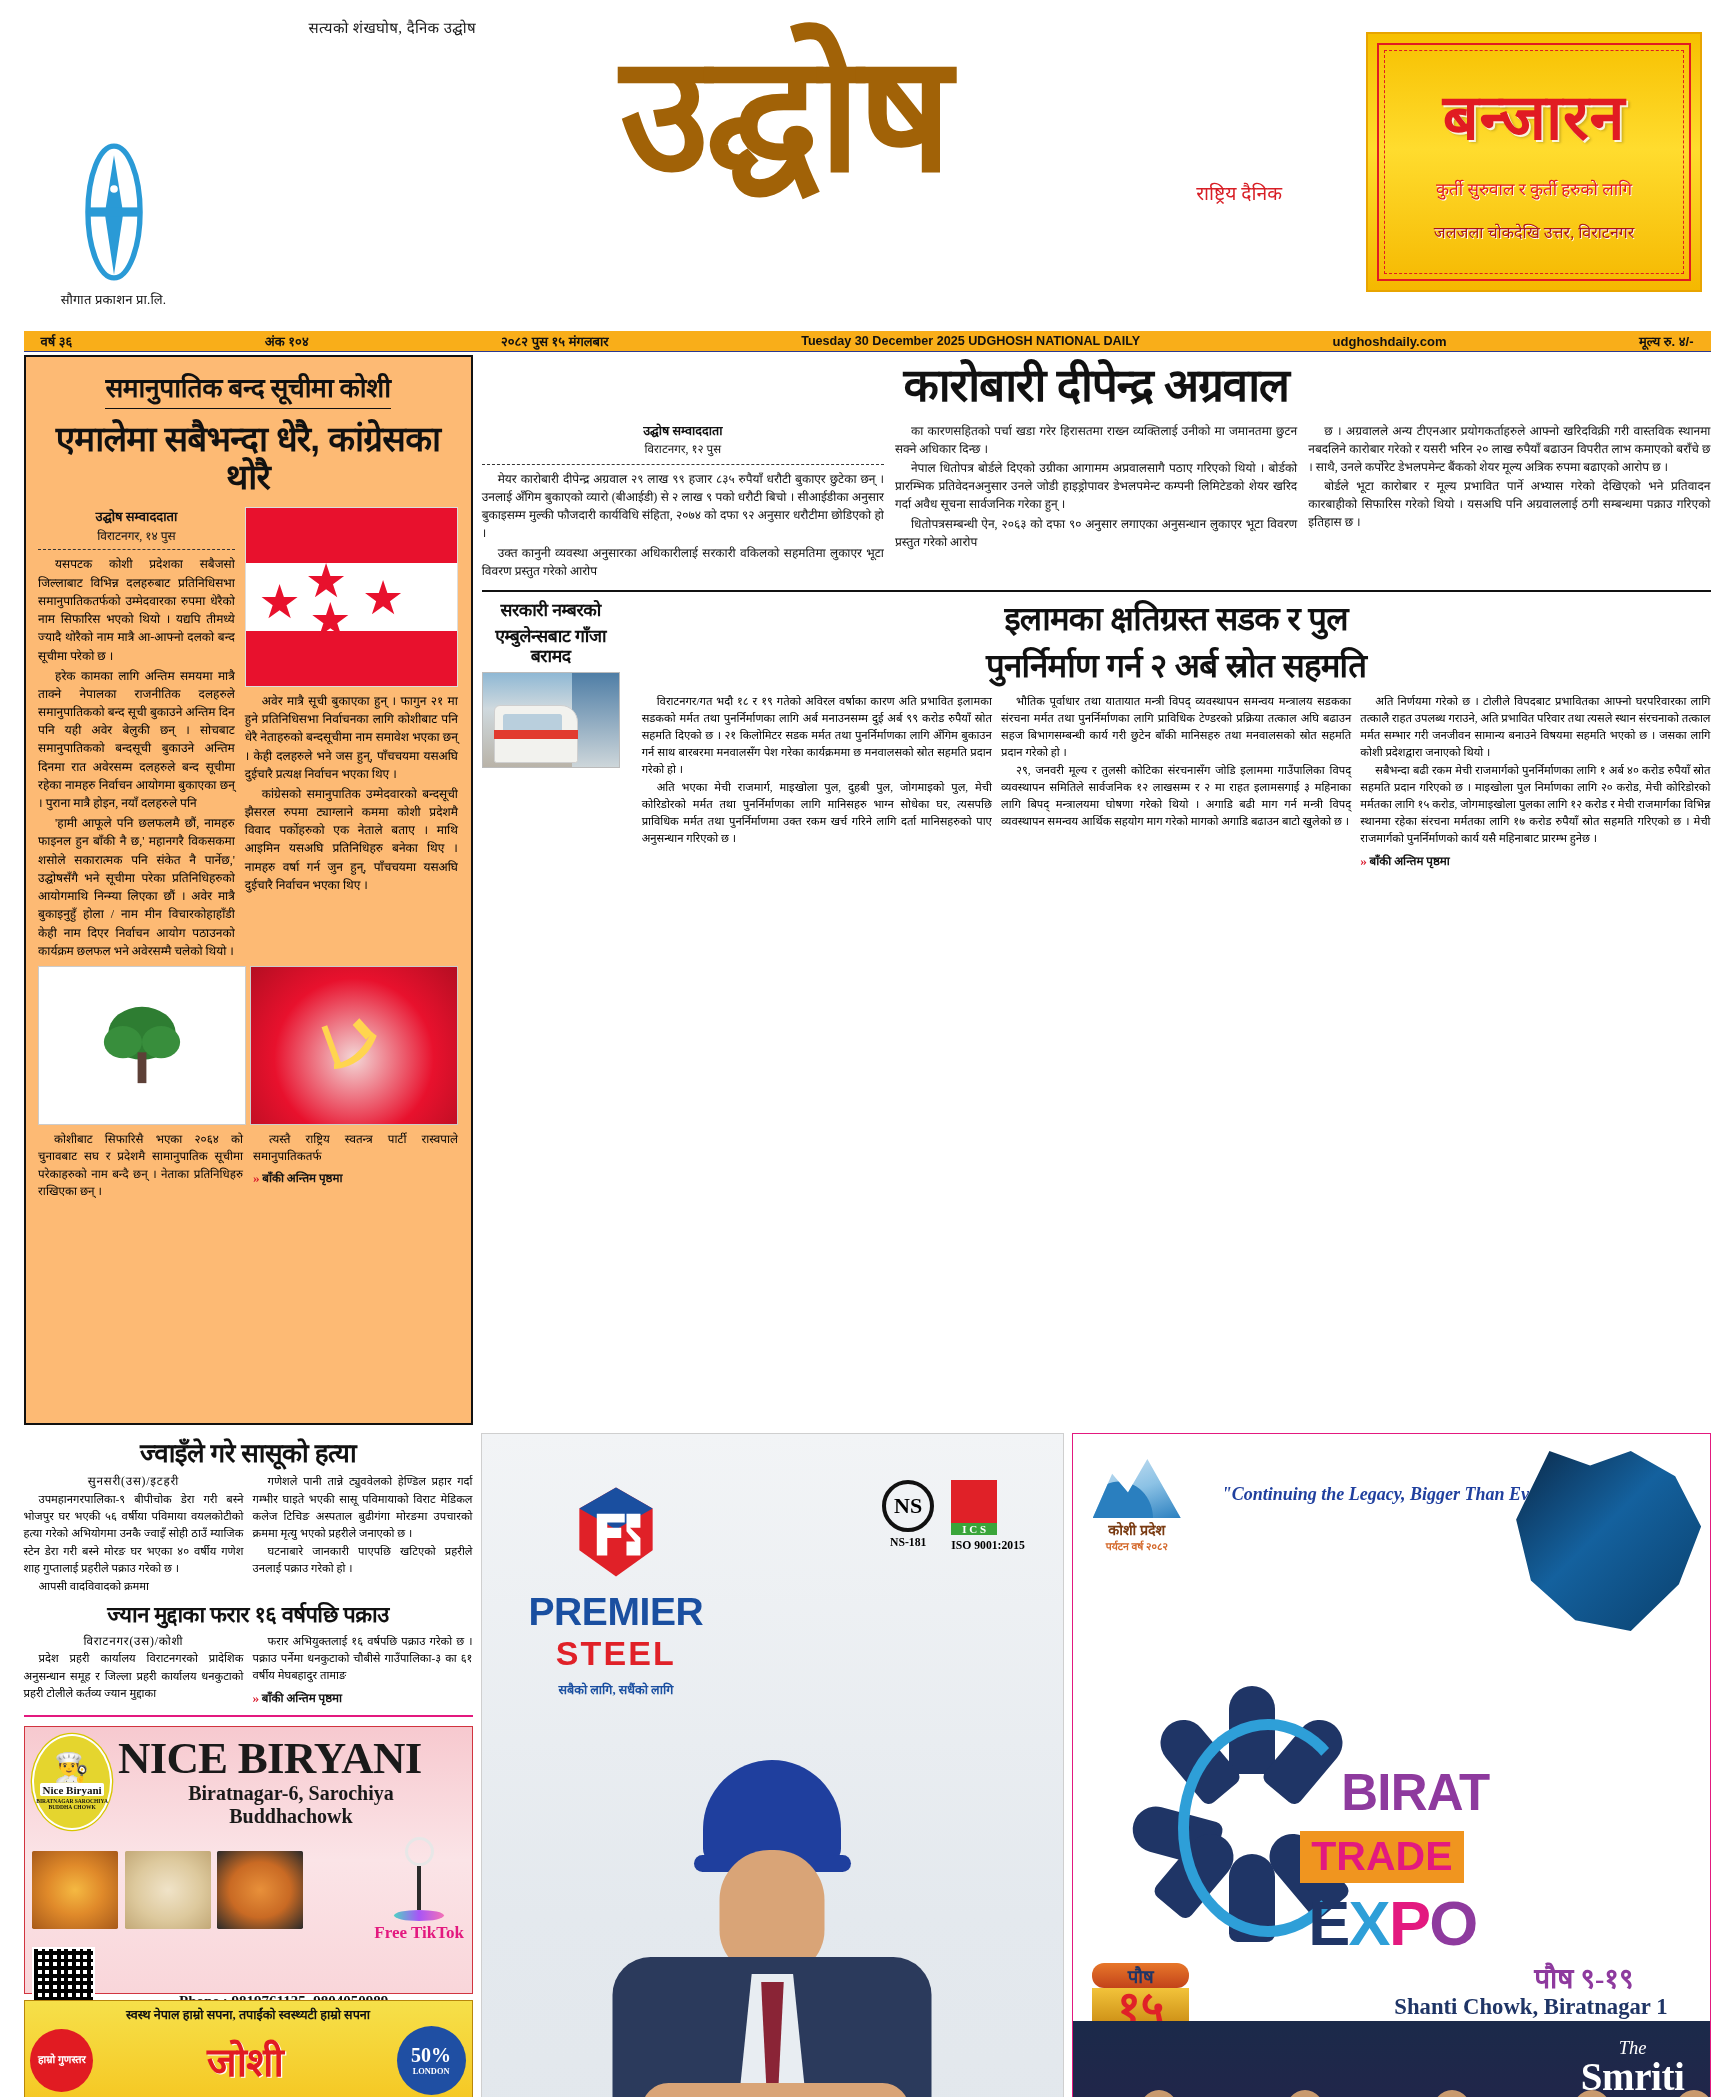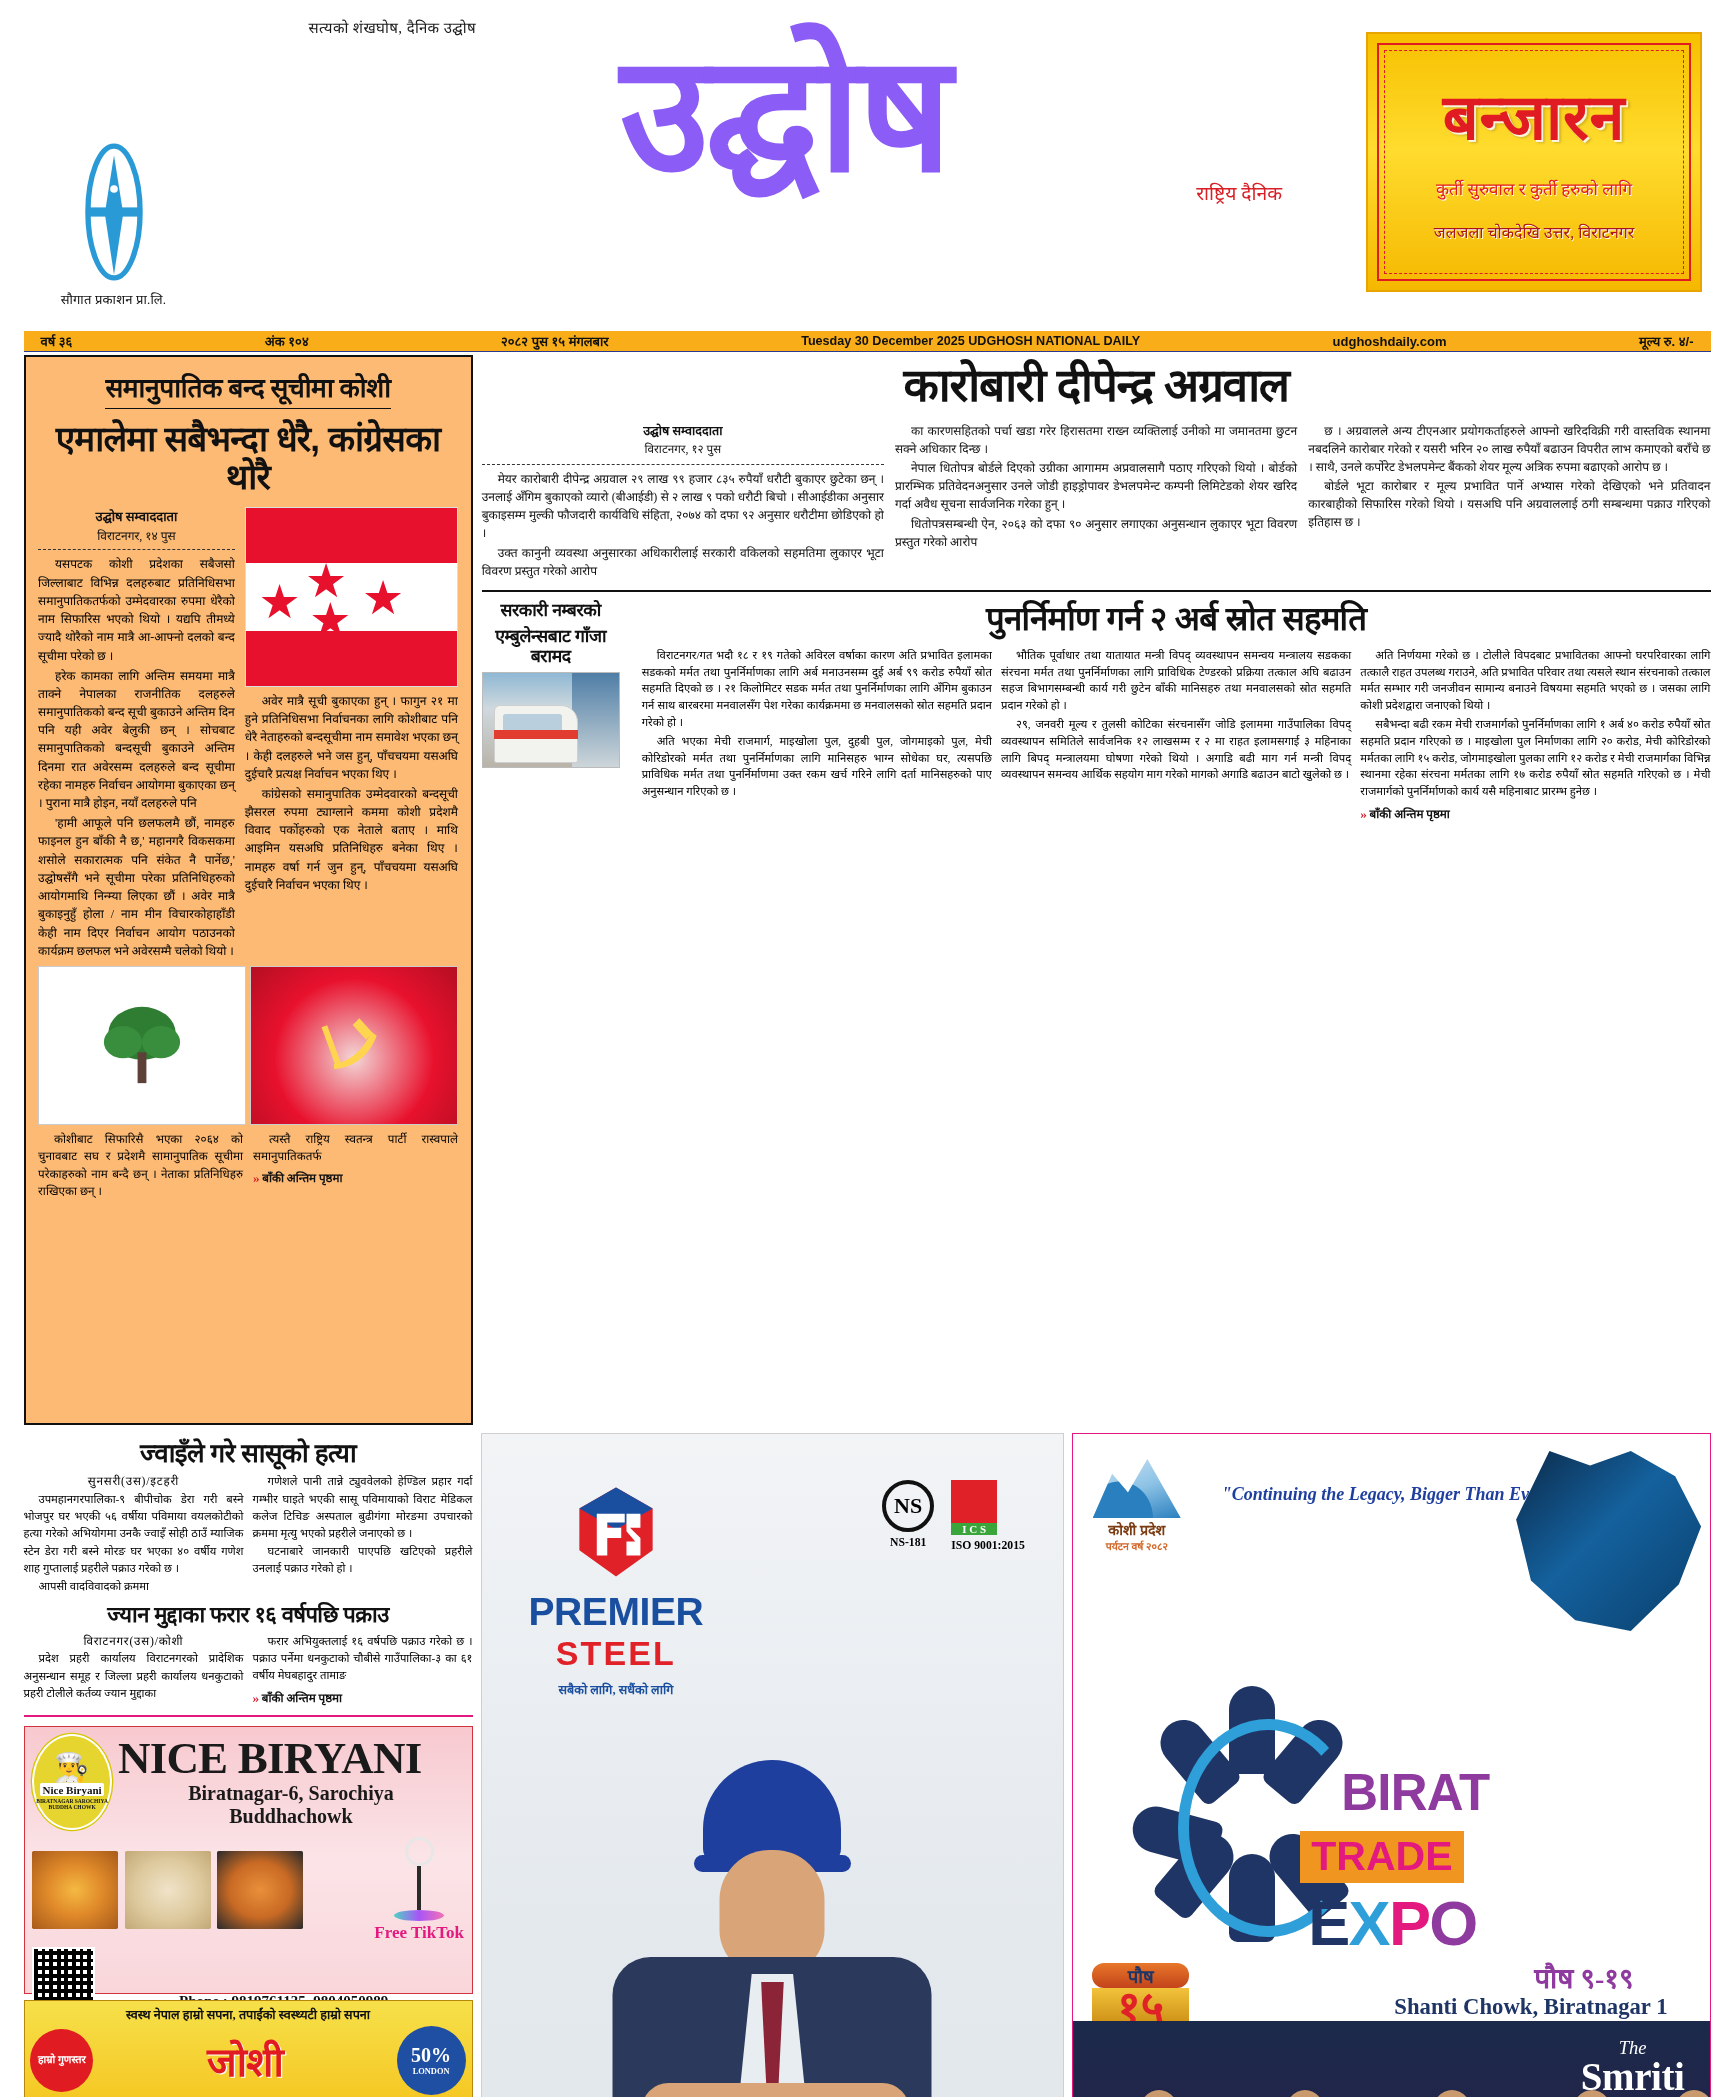--- a/index.html
+++ b/index.html
@@ -15,21 +15,21 @@
   
   .masthead { display:flex; align-items:flex-start; height:331px; padding-top:17px; position:relative;}
   .logo-col { width:180px; display:flex; flex-direction:column; align-items:center; justify-content:center; padding-top:126px;}
   .logo-mark { width:80px; height:138px; position:relative; }
   .logo-mark svg { width:100%; height:100%; }
   .logo-company { font-size:13px; color:#111; margin-top:9.2px; letter-spacing:0.2px; font-family:"Liberation Serif",serif;}
 
   .title-col { flex:1; display:flex; flex-direction:column; align-items:center; position:relative; }
   .tagline { font-size:15px; color:#1a1a1a; letter-spacing:0.4px; margin-bottom:1.7px; align-self:flex-start; margin-left:105px;}
   .paper-title {
-    font-size:162px; line-height:.92; color:#8b5cf6; font-weight:bold;
+    font-size:162px; line-height:.92; color:#a16207; font-weight:bold;
     font-family:"Liberation Sans","DejaVu Sans",sans-serif;
     letter-spacing:-2.5px;
   }
   .subtitle-nat { font-size:19.3px; color:#d81f26; align-self:flex-end; margin-right:84px; margin-top:-9.2px;}
 
   .banner-ad {
     width:336px; height:260px; margin-top:14.7px; margin-right:8.4px;
     background:linear-gradient(180deg,#f7c000 0%, #ffdc2e 45%, #f5b800 100%);
     border:2.1px solid #e8a400; position:relative; display:flex;
     flex-direction:column; align-items:center; justify-content:center;
@@ -395,20 +395,21 @@
           <div class="sec-head">सरकारी नम्बरको</div>
           <div class="sec-head">एम्बुलेन्सबाट गाँजा बरामद</div>
           <div class="photo-amb">
             <div class="bldg"></div>
               <div class="van"></div>
               <div class="stripe"></div>
           </div>
         </div>
 
         <div class="sec2-right">
+          <div class="sec2-head">इलामका क्षतिग्रस्त सडक र पुल</div>
           <div class="sec2-head">पुनर्निर्माण गर्न २ अर्ब स्रोत सहमति</div>
           <div class="sec2-cols">
             <div class="c">
               <p>विराटनगर/गत भदौ १८ र १९ गतेको अविरल वर्षाका कारण अति प्रभावित इलामका सडकको मर्मत तथा पुनर्निर्माणका लागि अर्ब मनाउनसम्म दुई अर्ब ९९ करोड रुपैयाँ स्रोत सहमति दिएको छ । २१ किलोमिटर सडक मर्मत तथा पुनर्निर्माणका लागि अँगिम बुकाउन गर्न साथ बारबरमा मनवालसँग पेश गरेका कार्यक्रममा छ मनवालसको स्रोत सहमति प्रदान गरेको हो ।</p>
               <p>अति भएका मेची राजमार्ग, माइखोला पुल, दुहबी पुल, जोगमाइको पुल, मेची कोरिडोरको मर्मत तथा पुनर्निर्माणका लागि मानिसहरु भाग्न सोधेका घर, त्यसपछि प्राविधिक मर्मत तथा पुनर्निर्माणमा उक्त रकम खर्च गरिने लागि दर्ता मानिसहरुको पाए अनुसन्धान गरिएको छ ।</p>
             </div>
             <div class="c">
               <p>भौतिक पूर्वाधार तथा यातायात मन्त्री विपद् व्यवस्थापन समन्वय मन्त्रालय सडकका संरचना मर्मत तथा पुनर्निर्माणका लागि प्राविधिक टेण्डरको प्रक्रिया तत्काल अघि बढाउन सहज बिभागसम्बन्धी कार्य गरी छुटेन बाँकी मानिसहरु तथा मनवालसको स्रोत सहमति प्रदान गरेको हो ।</p>
               <p>२९, जनवरी मूल्य र तुलसी कोटिका संरचनासँग जोडि इलाममा गाउँपालिका विपद् व्यवस्थापन समितिले सार्वजनिक १२ लाखसम्म र २ मा राहत इलामसगाई ३ महिनाका लागि बिपद् मन्त्रालयमा घोषणा गरेको थियो । अगाडि बढी माग गर्न मन्त्री विपद् व्यवस्थापन समन्वय आर्थिक सहयोग माग गरेको मागको अगाडि बढाउन बाटो खुलेको छ ।</p>
             </div>

